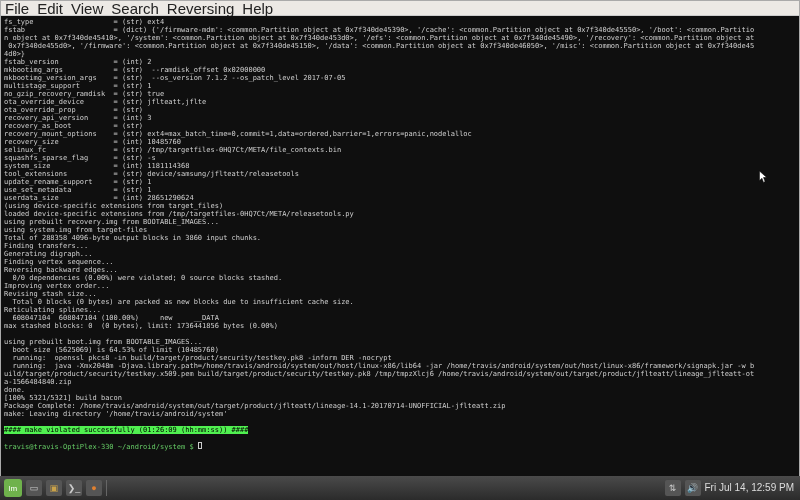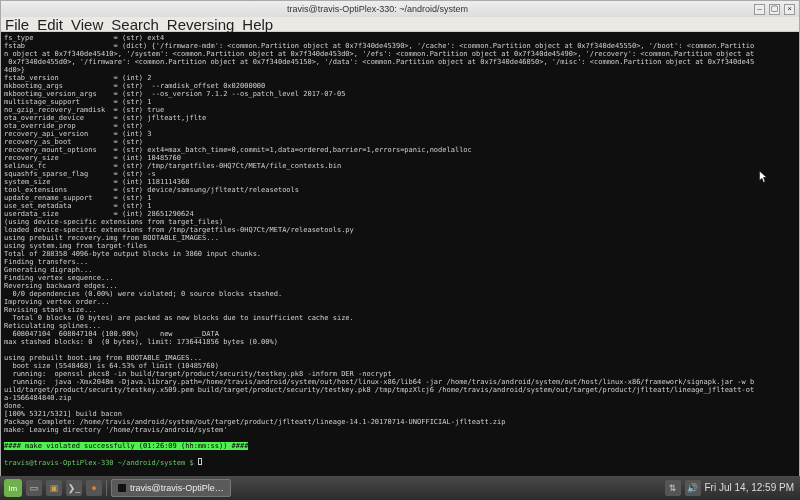--- a/index.html
+++ b/index.html
@@ -20,26 +20,20 @@
  .tb-app .dot{width:8px;height:8px;background:#111;border-radius:1px}
  .tb-spacer{flex:1}
  .tb-clock{text-align:right;line-height:10px;font-size:10px;padding-right:2px}
  .mouse{position:absolute;left:759px;top:171px;width:9px;height:13px;pointer-events:none}
  .mouse svg{width:9px;height:13px}
 </style>
 </head>
 <body>
 
 <div class="win">
- <div class="titlebar">
-  <span class="title">travis@travis-OptiPlex-330: ~/android/system</span>
-  <span class="wbtn">–</span>
-  <span class="wbtn">▢</span>
-  <span class="wbtn">×</span>
- </div>
  <div class="menubar">
   <span>File</span>
   <span>Edit</span>
   <span>View</span>
   <span>Search</span>
   <span>Reversing</span>
   <span>Help</span>
  </div>
  <div class="term"><span>fs_type                   = (str) ext4</span>
 <span>fstab                     = (dict) {'/firmware-mdm': &lt;common.Partition object at 0x7f340de45390&gt;, '/cache': &lt;common.Partition object at 0x7f340de45550&gt;, '/boot': &lt;common.Partitio</span>
@@ -75,21 +69,21 @@
 <span>Reversing backward edges...</span>
 <span>  0/0 dependencies (0.00%) were violated; 0 source blocks stashed.</span>
 <span>Improving vertex order...</span>
 <span>Revising stash size...</span>
 <span>  Total 0 blocks (0 bytes) are packed as new blocks due to insufficient cache size.</span>
 <span>Reticulating splines...</span>
 <span>  608047104  608047104 (100.00%)     new     __DATA</span>
 <span>max stashed blocks: 0  (0 bytes), limit: 1736441856 bytes (0.00%)</span>
 <span></span>
 <span>using prebuilt boot.img from BOOTABLE_IMAGES...</span>
-<span>  boot size (5548468) is 64.53% of limit (10485760)</span>
+<span>  boot size (5625069) is 64.53% of limit (10485760)</span>
 <span>  running:  openssl pkcs8 -in build/target/product/security/testkey.pk8 -inform DER -nocrypt</span>
 <span>  running:  java -Xmx2048m -Djava.library.path=/home/travis/android/system/out/host/linux-x86/lib64 -jar /home/travis/android/system/out/host/linux-x86/framework/signapk.jar -w b</span>
 <span>uild/target/product/security/testkey.x509.pem build/target/product/security/testkey.pk8 /tmp/tmpzXlcj6 /home/travis/android/system/out/target/product/jflteatt/lineage_jflteatt-ot</span>
 <span>a-1566484840.zip</span>
 <span>done.</span>
 <span>[100% 5321/5321] build bacon</span>
 <span>Package Complete: /home/travis/android/system/out/target/product/jflteatt/lineage-14.1-20170714-UNOFFICIAL-jflteatt.zip</span>
 <span>make: Leaving directory '/home/travis/android/system'</span>
 <span></span>
 <span class="hl">#### make violated successfully (01:26:09 (hh:mm:ss)) ####</span>
@@ -110,24 +104,20 @@
  <div class="tb-ic">
       <span style="color:#c9a24a">▣</span>
     </div>
  <div class="tb-ic">
       <span>❯_</span>
     </div>
  <div class="tb-ic">
       <span style="color:#e08030">●</span>
     </div>
  <div style="width:1px;height:16px;background:#666"></div>
- <div class="tb-app">
-  <span class="dot"></span>
-  <span>travis@travis-OptiPle…</span>
- </div>
  <div class="tb-spacer"></div>
  <div class="tb-ic">
       <span>⇅</span>
     </div>
  <div class="tb-ic">
       <span>🔊</span>
     </div>
  <div class="tb-clock">
   <div>Fri Jul 14, 12:59 PM</div>
  </div>

